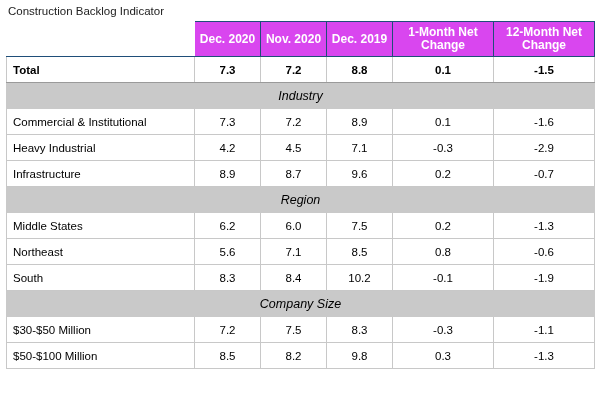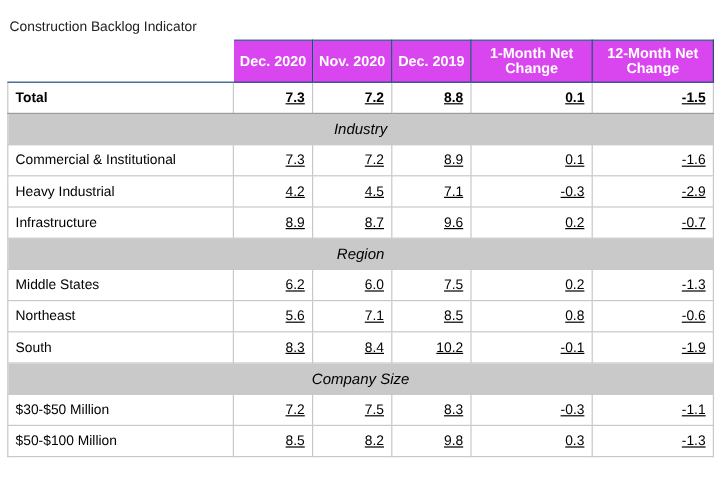--- a/index.html
+++ b/index.html
@@ -12,21 +12,21 @@
     background: #ffffff;
     font-family: "Liberation Sans", sans-serif;
     color: #000000;
     overflow: hidden;
   }
   .page {
     position: relative;
     width: 600px;
     height: 400px;
     box-sizing: border-box;
-    padding: 16px 6px 0 6px;
+    padding: 4px 6px 0 6px;
   }
   .chart-title {
     font-size: 11.5px;
     color: #222222;
     line-height: 14px;
     padding-left: 2px;
     padding-bottom: 3px;
   }
   table.cbi {
     border-collapse: collapse;
@@ -61,22 +61,21 @@
     border: 1px solid #c8c8c8;
     padding: 3px 6px;
     height: 19px;
     vertical-align: middle;
     line-height: 14px;
   }
   tbody td.label {
     text-align: left;
   }
   tbody td.num {
-    text-align: right;
-    text-decoration: underline;
+    text-align: center;
   }
   tr.total td {
     font-weight: bold;
     border-top: 1px solid #1f4e79;
     border-bottom: 1px solid #9a9a9a;
   }
   tr.section td {
     background: #c9c9c9;
     font-style: italic;
     font-weight: normal;

